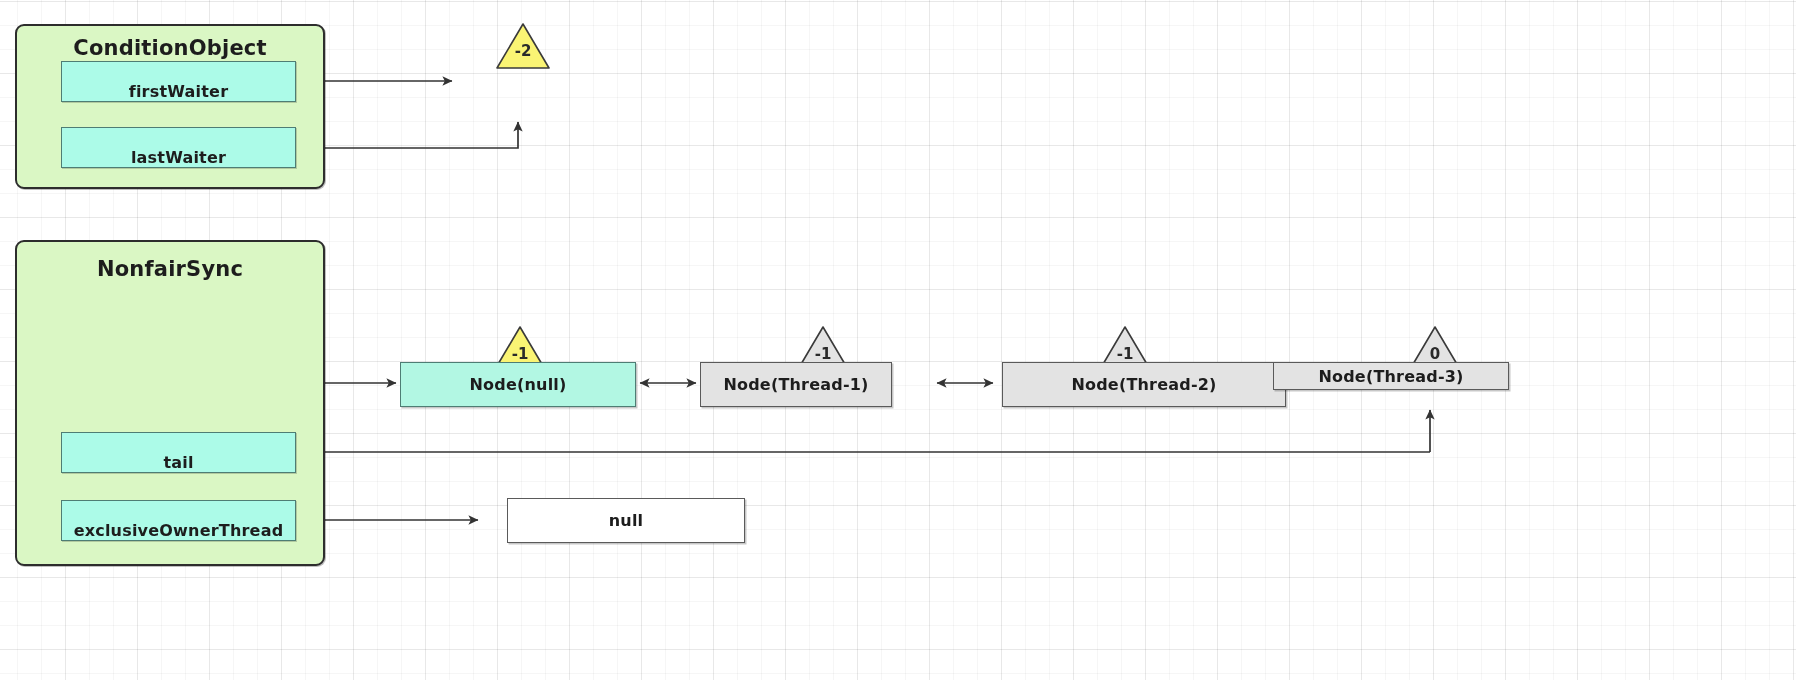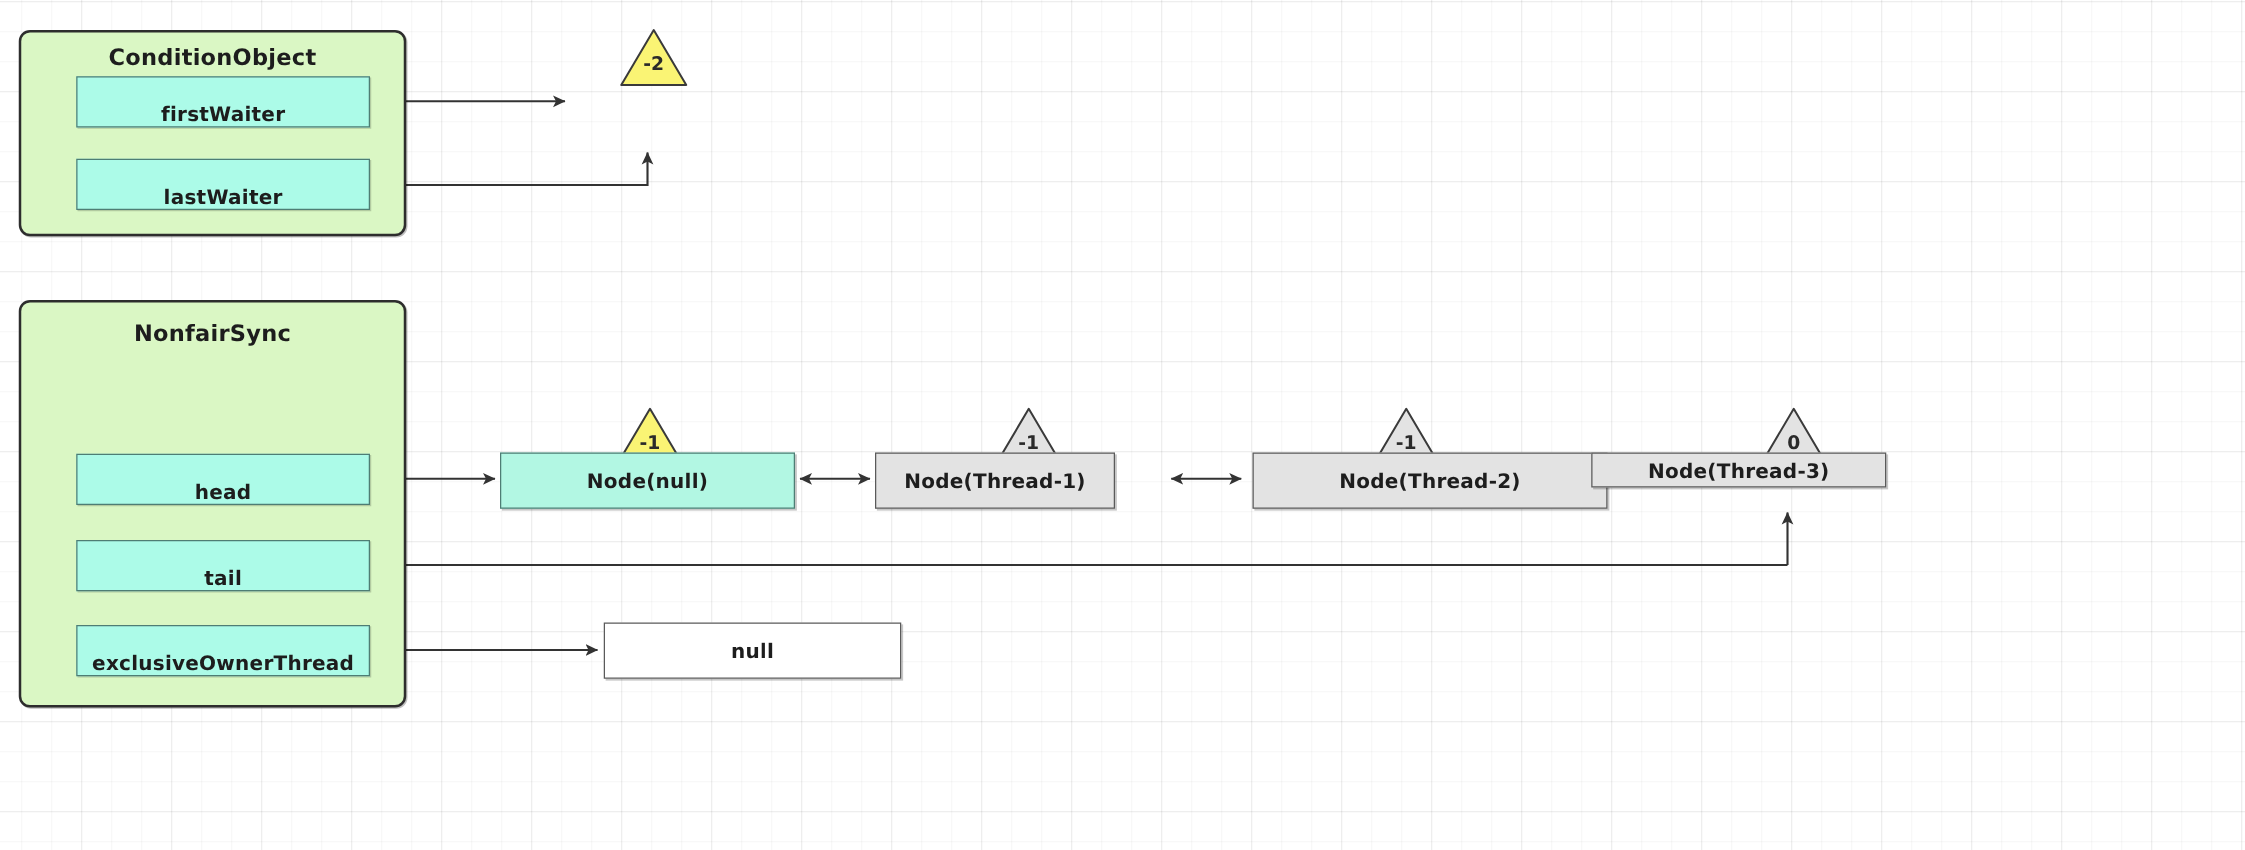--- a/index.html
+++ b/index.html
@@ -28,21 +28,21 @@
     background:#DAF7C4;
     border:2.5px solid #2d2d2d;
     border-radius:9px;
     box-shadow:1px 1px 0 rgba(0,0,0,0.25);
   }
   .container-title{
     position:absolute;
     left:0;right:0;
     text-align:center;
     font-weight:bold;
-    font-size:18px;
+    font-size:21px;
     color:#1d1d1d;
     letter-spacing:.2px;
   }
 
   
   .field{
     background:#ACFBE8;
     border:1.5px solid #4e7d74;
     box-shadow:1px 1px 0 rgba(0,0,0,0.18);
     display:flex;align-items:flex-end;justify-content:center;
@@ -54,21 +54,21 @@
   .node{
     border:1.5px solid #5a5a5a;
     box-shadow:1.5px 1.5px 0 rgba(0,0,0,0.22);
     display:flex;align-items:center;justify-content:center;
     font-weight:bold;font-size:16px;color:#1d1d1d;
     letter-spacing:.2px;
   }
   .node.cyan{background:#AAFBFF;border-color:#4f8e91;}
   .node.mint{background:#B2F7E3;border-color:#4e7d74;}
   .node.grey{background:#E3E3E3;border-color:#5a5a5a;}
-  .node.white{background:#FFFFFF;border-color:#5a5a5a;}
+  .node.white{background:#FFFFFF;border-color:#5a5a5a;margin-left:24px;}
 
   
   .tri-wrap{position:absolute;}
   .tri-wrap svg{display:block;overflow:visible;}
   .tri-label{
     position:absolute;left:0;right:0;
     text-align:center;
     font-weight:bold;font-size:15px;color:#2a2a2a;
   }
 
@@ -111,23 +111,20 @@
   </div>
   <div class="abs field" style="left:61px;top:61px;width:235px;height:41px;">
     <span>firstWaiter</span>
   </div>
   <div class="abs field" style="left:61px;top:127px;width:235px;height:41px;">
     <span>lastWaiter</span>
   </div>
 
   <div class="abs container" style="left:15px;top:240px;width:310px;height:326px;">
     <div class="container-title" style="top:15px;">NonfairSync</div>
-  </div>
-  <div class="abs field" style="left:61px;top:363px;width:235px;height:41px;">
-    <span>head</span>
   </div>
   <div class="abs field" style="left:61px;top:500px;width:235px;height:41px;">
     <span>exclusiveOwnerThread</span>
   </div>
   <div class="abs field" style="left:61px;top:432px;width:235px;height:41px;">
     <span>tail</span>
   </div>
 
   <div class="tri-wrap" style="left:495px;top:22px;width:56px;height:48px;">
     <svg width="56" height="48" viewBox="0 0 56 48">

